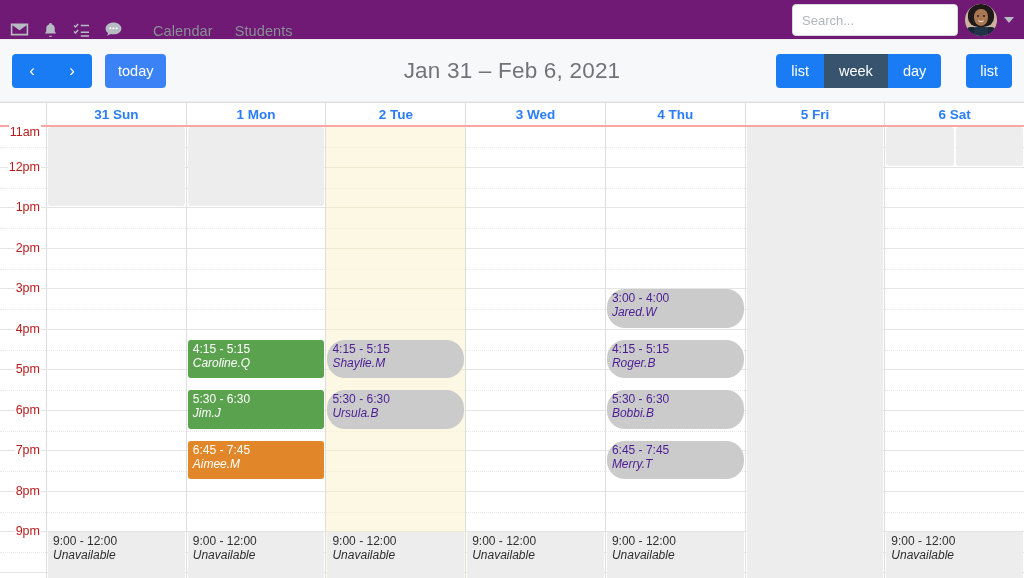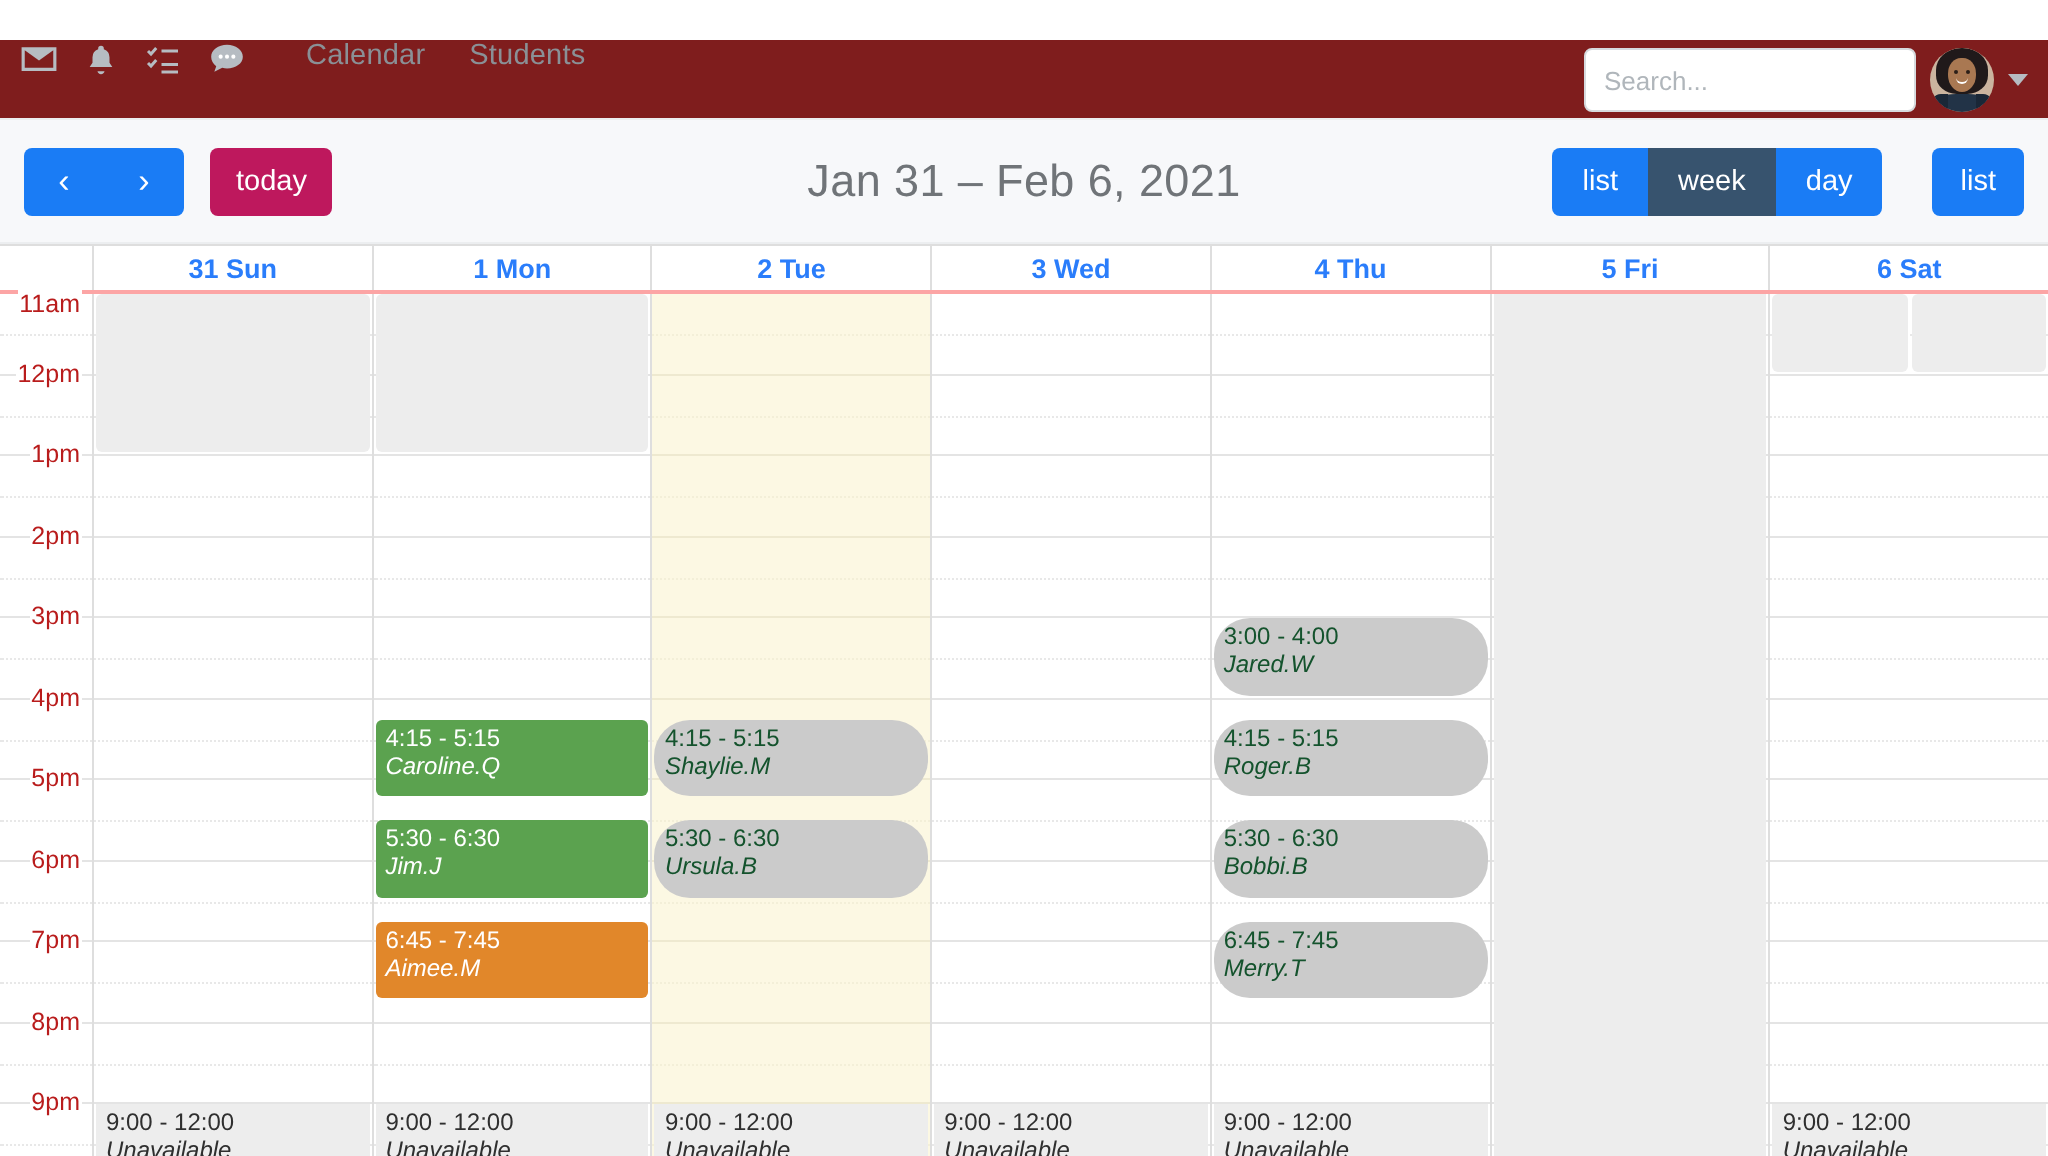--- a/index.html
+++ b/index.html
@@ -9,26 +9,25 @@
     font-family: "Liberation Sans", sans-serif;
     background: #ffffff;
     overflow: hidden;
     color: #3c3c3c;
   }
 
   
   .navbar {
     height: 40px;
     display: flex;
-    align-items: flex-start;
+    align-items: flex-end;
     padding: 0 12px 0 10px;
-    background: #7f1d1d;
+    background: #701a75;
     border-bottom: 1px solid #eceef0;
     position: relative;
-    margin-top: 20px;
   }
   .nav-icons { display: flex; align-items: center; gap: 13px; }
   .nav-icon { color: #b6bcc2; display: flex; align-items: center; cursor: pointer; }
   .nav-links { display: flex; align-items: center; gap: 22px; margin-left: 30px; }
   .nav-link {
     font-size: 14.5px; color: #8a9096; text-decoration: none; cursor: pointer;
     letter-spacing: .1px;
   }
   .nav-right {
     position: absolute; right: 10px; top: 0; height: 40px;
@@ -89,21 +88,21 @@
   .btn {
     font-family: "Liberation Sans", sans-serif;
     font-size: 14.5px; color: #fff; background: #1a7cf5;
     border: none; height: 34px; padding: 0 15px;
     cursor: pointer; line-height: 34px;
   }
   .btn-group .btn:first-child { border-radius: 4px 0 0 4px; }
   .btn-group .btn:last-child  { border-radius: 0 4px 4px 0; }
   .btn-nav { width: 40px; padding: 0; font-size: 17px; }
   .btn-today {
-    background: #be185d; border-radius: 4px; margin-left: 13px; padding: 0 13px;
+    background: #3b82f6; border-radius: 4px; margin-left: 13px; padding: 0 13px;
   }
   .btn-active { background: #37536e; }
   .btn-list { border-radius: 4px; margin-left: 25px; padding: 0 14px; }
   .cal-title {
     position: absolute; left: 0; right: 0; text-align: center;
     font-size: 22.5px; color: #707478; font-weight: normal;
     pointer-events: none; letter-spacing: .2px;
   }
   .toolbar-right {
     position: absolute; right: 12px; display: flex; align-items: center;
@@ -172,21 +171,21 @@
     position: absolute; z-index: 4;
     border-radius: 3px; overflow: hidden;
     padding: 2px 4px 0 5px;
     font-size: 12px; line-height: 14px;
     cursor: pointer;
   }
   .event .ev-time { display: block; white-space: nowrap; }
   .event .ev-title { display: block; font-style: italic; white-space: nowrap; }
   .event.green  { background: #5ba24f; color: #fff; }
   .event.orange { background: #e1872a; color: #fff; }
-  .event.grey   { background: #cbcbcb; color: #14532d; border-radius: 18px; }
+  .event.grey   { background: #cbcbcb; color: #4c1d95; border-radius: 18px; }
   .event.light  { background: #ededed; color: #2f2f2f; border-radius: 0; }
 </style>
 </head>
 <body>
 
 <div class="navbar">
   <div class="nav-icons">
     <span class="nav-icon">
       <svg width="19" height="19" viewBox="0 0 24 24" fill="currentColor">
           <path d="M2 5.5h20v13H2z" fill="none" stroke="currentColor" stroke-width="2"></path>

